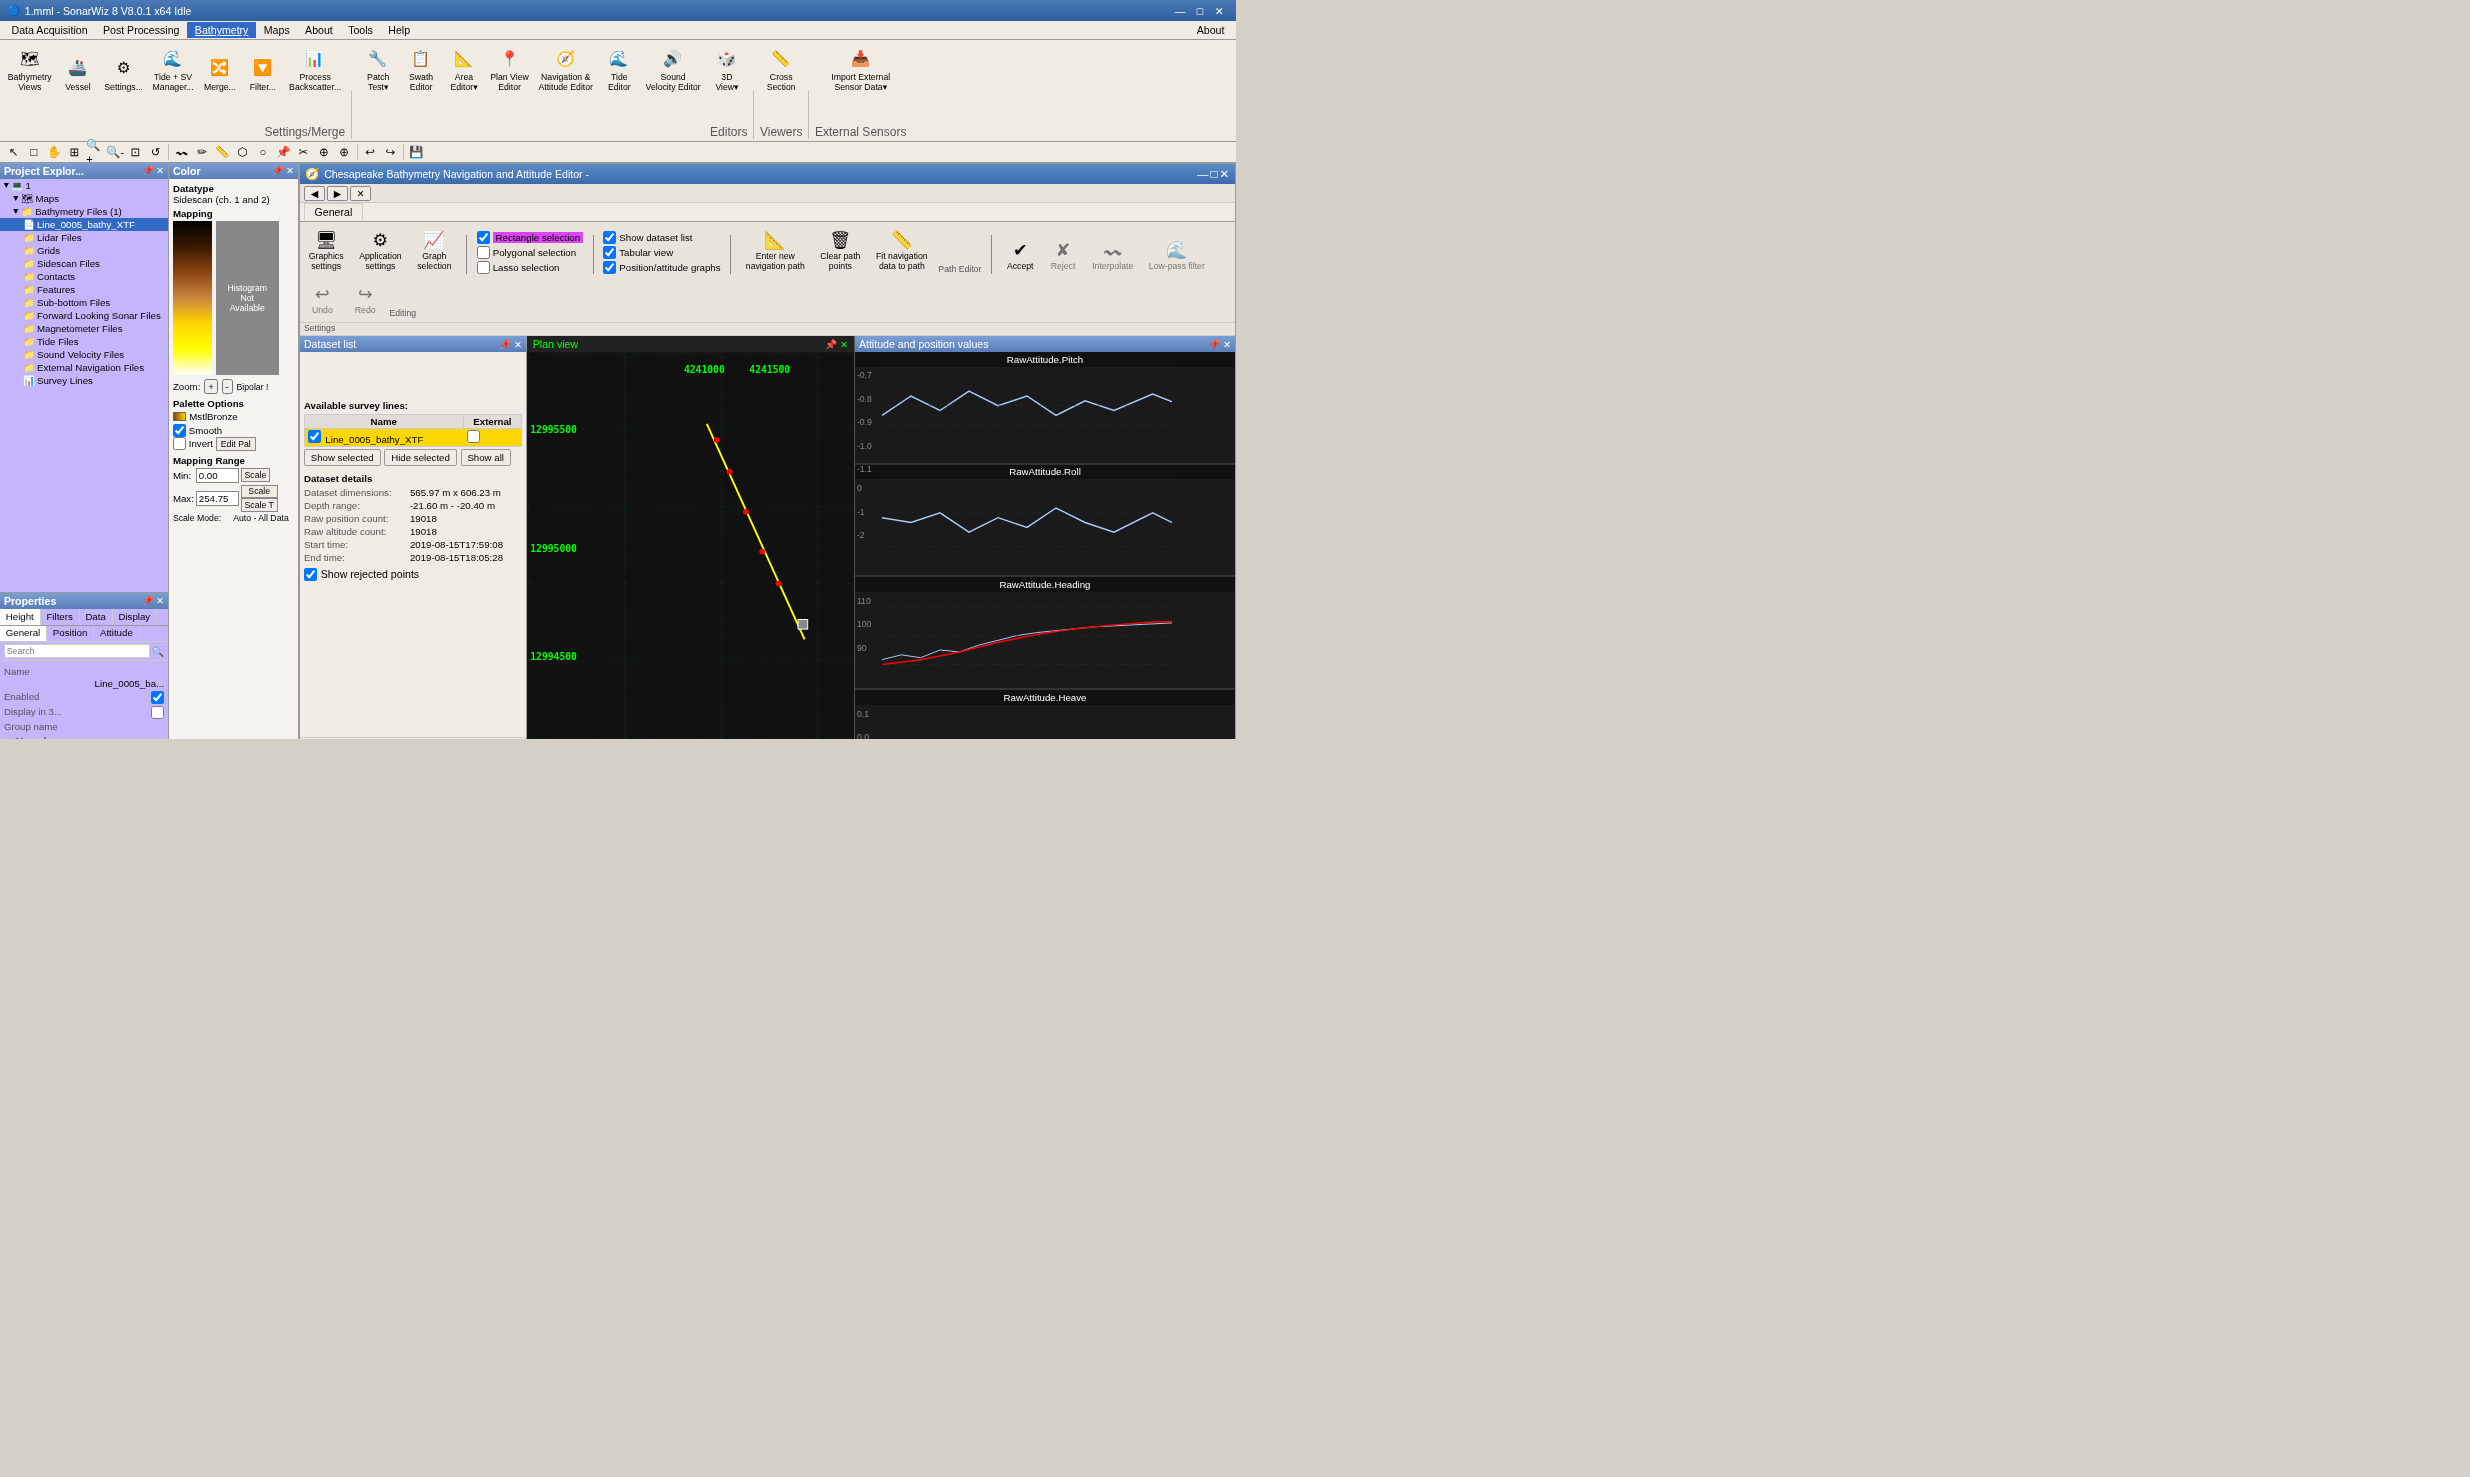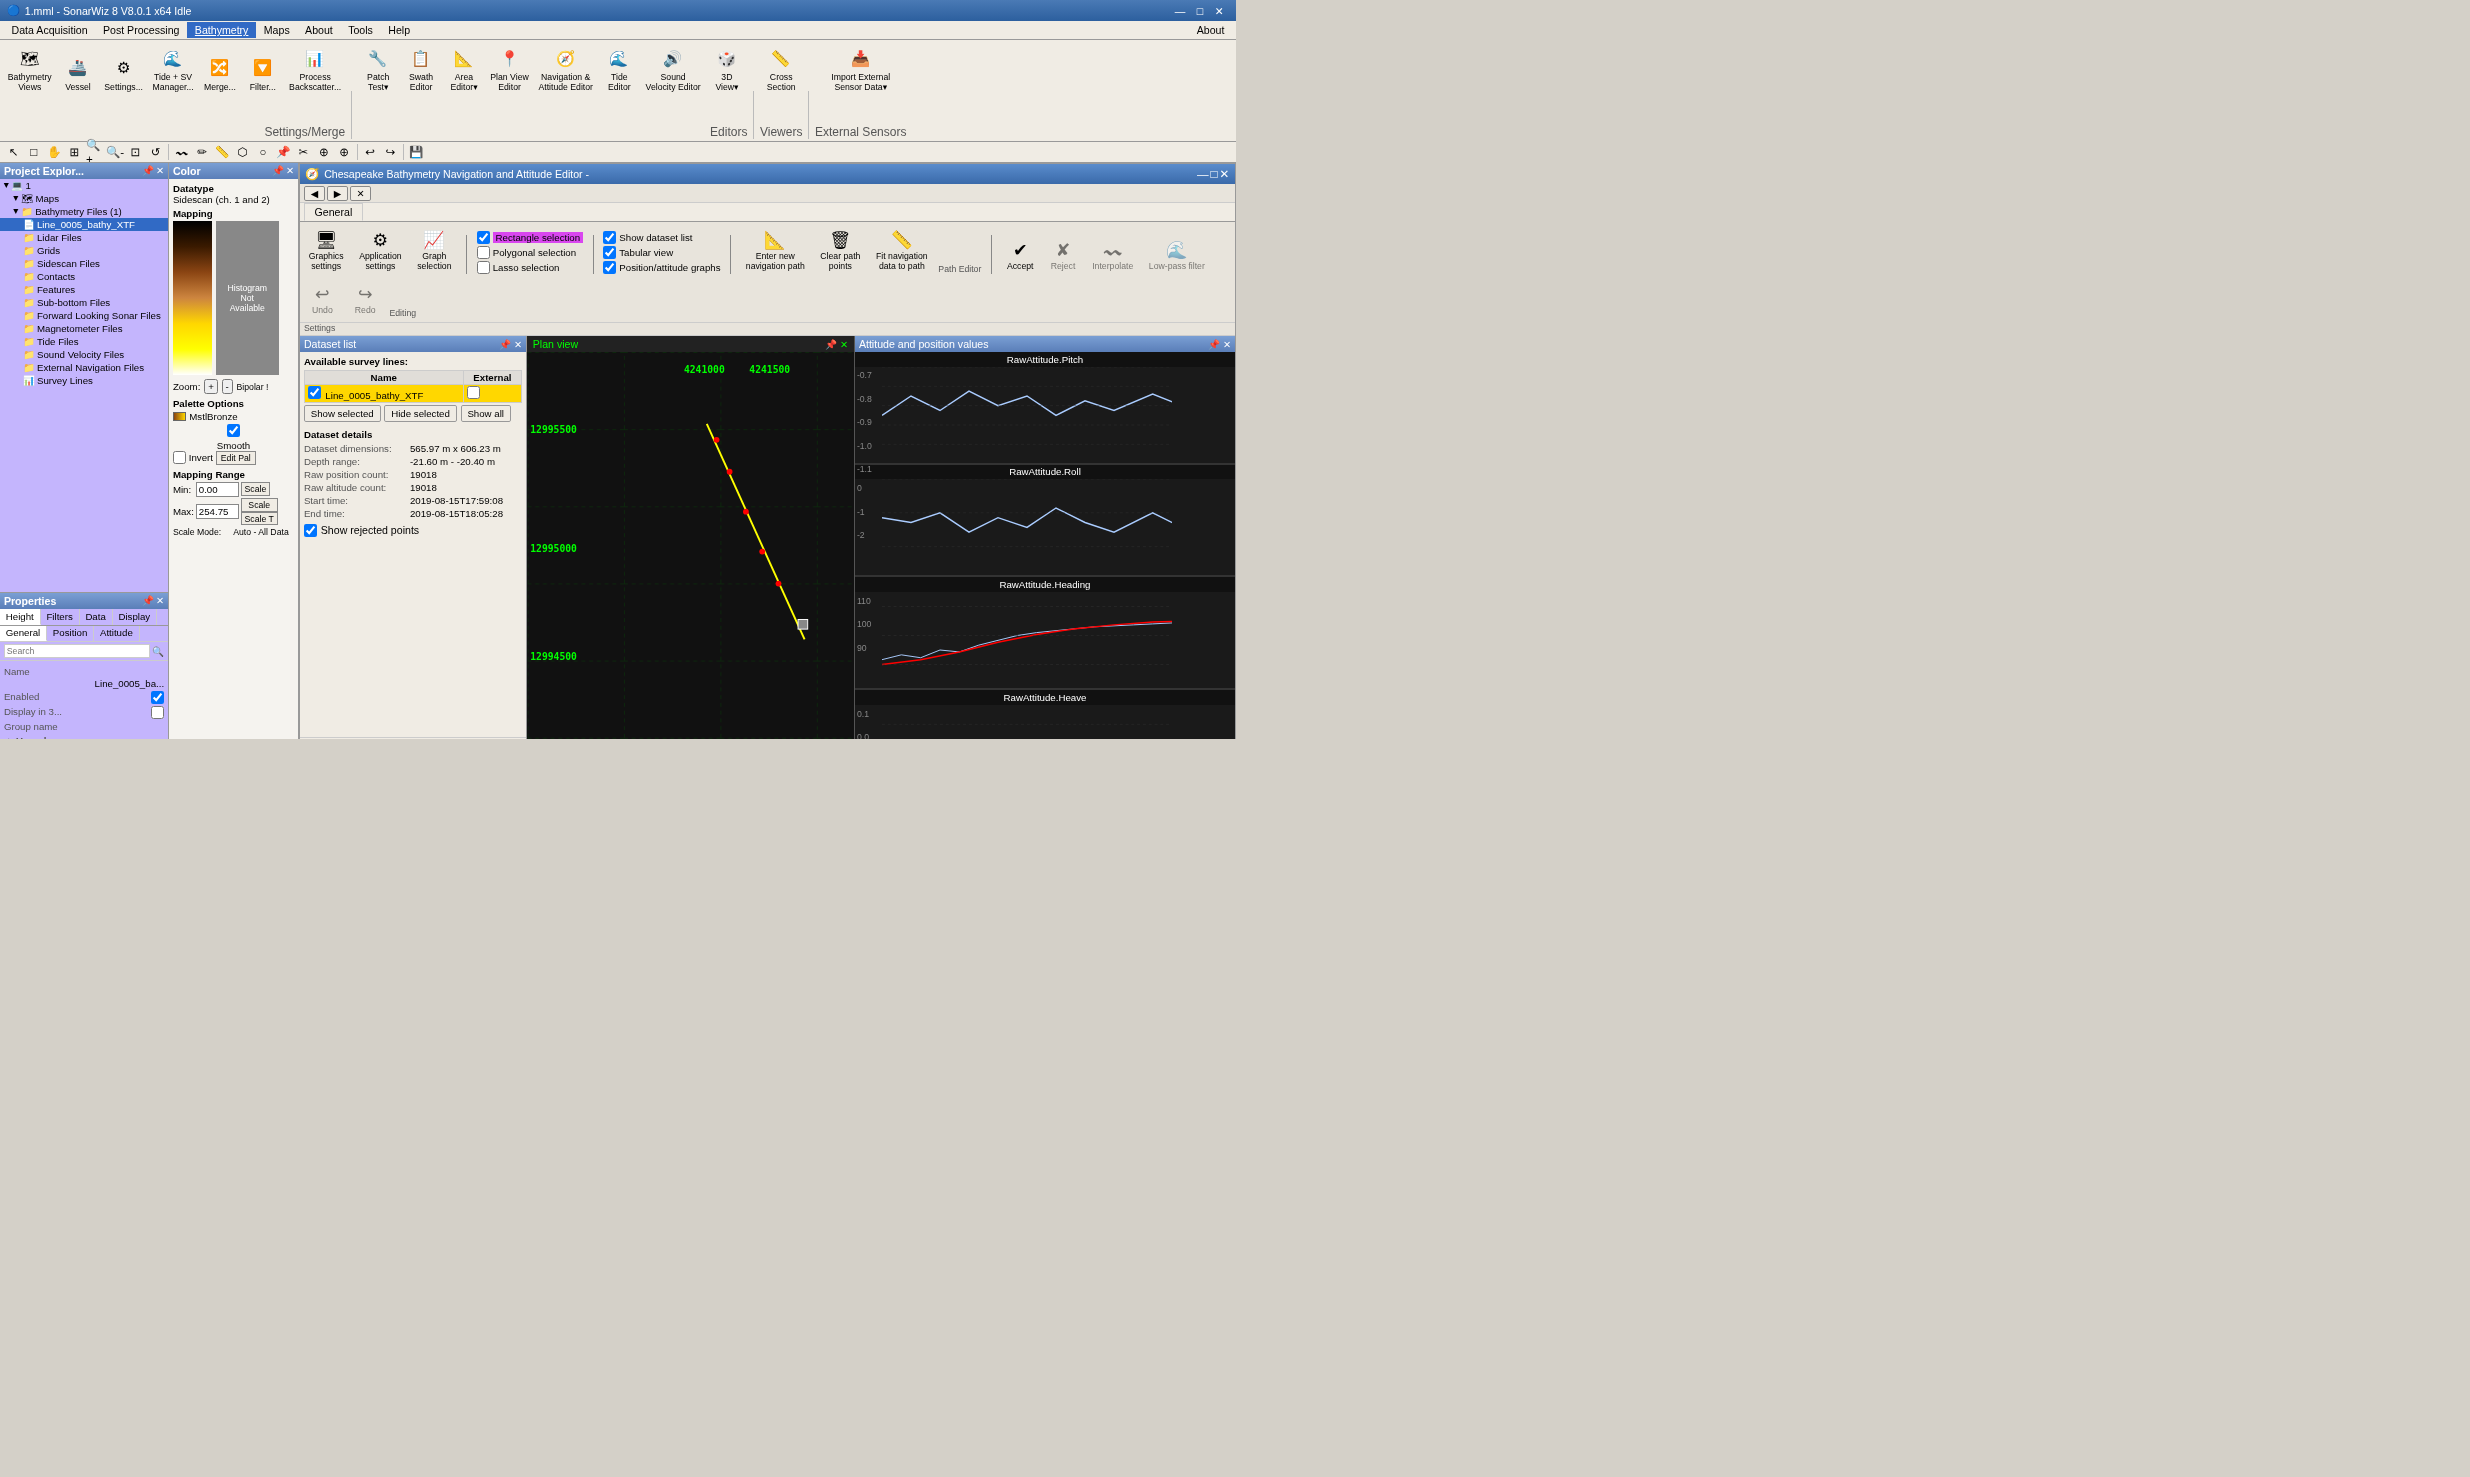--- a/index.html
+++ b/index.html
@@ -103,21 +103,21 @@
     
     .color-content { padding: 3.9px; font-size: 9.7px; }
     .color-datatype { margin-bottom: 3.9px; }
     .color-mapping { margin-bottom: 3.9px; }
     .color-gradient { width: 39px; height: 154px; background: linear-gradient(to bottom, #000, #3a1a00, #8b4513, #cd853f, #ffd700, #ffff00, #ffffff); display: inline-block; vertical-align: top; }
     .histogram-placeholder { display: inline-block; background: #888; width: 63px; height: 154px; vertical-align: top; position: relative; }
     .histogram-text { position: absolute; top: 50%; left: 50%; transform: translate(-50%, -50%); color: white; font-size: 8.7px; text-align: center; }
     .zoom-row { display: flex; align-items: center; gap: 3.9px; margin-top: 3.9px; }
     .palette-options { margin-top: 3.9px; }
     .palette-color { width: 13.5px; height: 9.7px; display: inline-block; background: linear-gradient(to right, #8B4513, #FFD700); vertical-align: middle; border: 1px solid #666; }
-    .smooth-row { display: flex; align-items: center; gap: 2.9px; flex-direction: column; }
+    .smooth-row { display: flex; align-items: center; gap: 2.9px; }
     .invert-row { display: flex; align-items: center; gap: 2.9px; }
     .edit-pal-btn { padding: 1px 3.9px; font-size: 8.7px; border: 1px solid #888; cursor: pointer; background: #f0ece4; }
     .mapping-range { margin-top: 3.9px; }
     .range-row { display: flex; align-items: center; gap: 1.9px; margin-bottom: 1.9px; }
     .range-input { width: 43px; font-size: 9.7px; border: 1px solid #888; padding: 1px 2px; }
     .scale-btn { padding: 0 2.9px; font-size: 8.7px; border: 1px solid #888; cursor: pointer; background: #f0ece4; height: 13.5px; }
     .scale-mode-row { display: flex; align-items: center; gap: 12px; margin-top: 1.9px; font-size: 8.7px; }
 
     
     .chart-svg { position: absolute; top: 0; left: 27px; right: 0; bottom: 13.5px; }
@@ -602,21 +602,21 @@
       <div class="nav-editor-content">
 
         <div style="width:227px;border-right:1px solid #999;display:flex;flex-direction:column;background:#f0ece4;">
           <div style="background:linear-gradient(to bottom,#7a9fd4,#5a7eb8);color:white;padding:1.9px 3.9px;font-size:10.6px;display:flex;justify-content:space-between;">
             <span>Dataset list</span>
             <div>
               <button style="background:none;border:none;color:white;cursor:pointer;font-size:9.7px;">📌</button>
               <button style="background:none;border:none;color:white;cursor:pointer;font-size:9.7px;">✕</button>
             </div>
           </div>
-          <div style="padding:3.9px;flex:1;display:flex;flex-direction:column;">
+          <div style="padding:3.9px;flex:1;display:flex;flex-direction:column;margin-top:44px;">
             <div style="font-size:9.7px;font-weight:bold;margin-bottom:2.9px;">Available survey lines:</div>
             <table class="dataset-table">
               <thead>
                 <tr>
                   <th>Name</th>
                   <th>External</th>
                 </tr>
               </thead>
               <tbody>
                 <tr class="selected">

